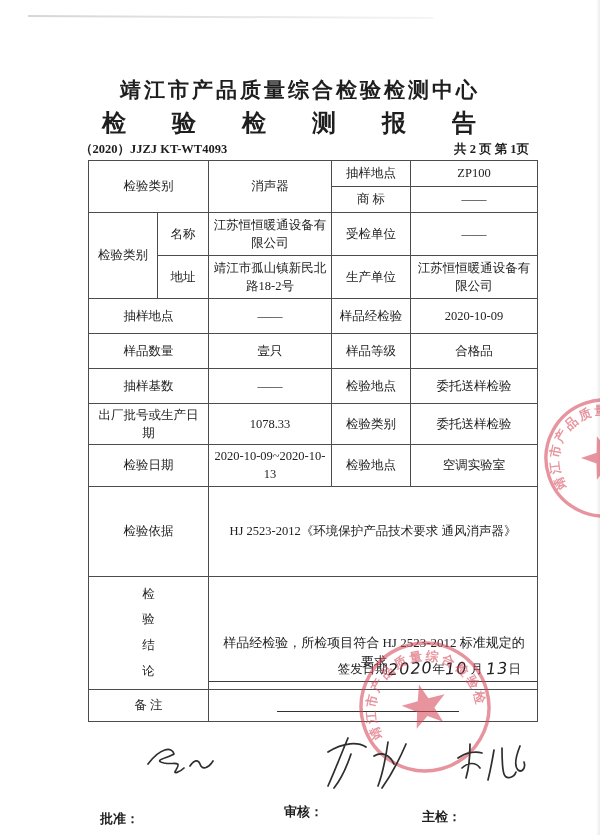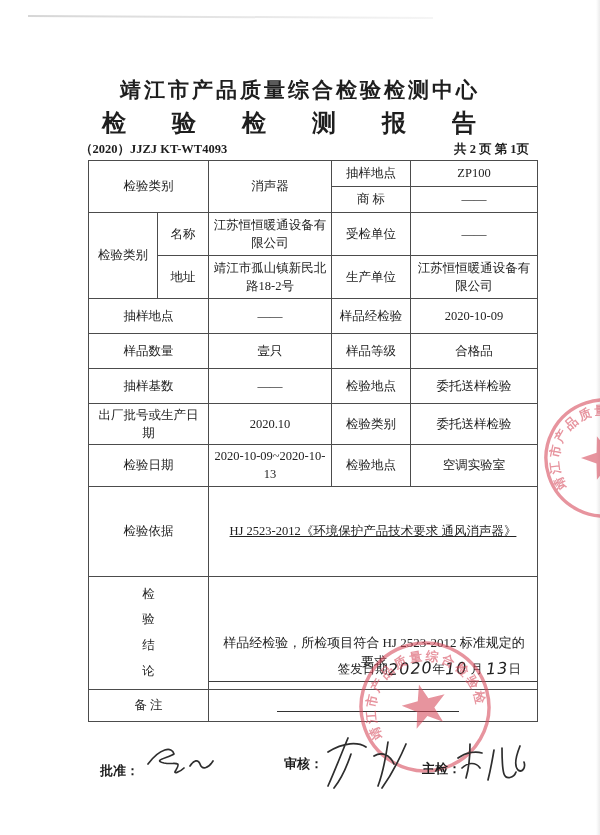--- a/index.html
+++ b/index.html
@@ -19,33 +19,33 @@
   .ref-row{position:absolute;top:141px;left:80px;width:449px;display:flex;
     justify-content:space-between;font-size:12.5px;font-weight:bold;text-align:center;}
   table.report{position:absolute;top:160px;left:88px;width:449px;
     border-collapse:collapse;table-layout:fixed;}
   table.report td{
     border:1.4px solid #4c4c4c;text-align:center;vertical-align:middle;
     font-size:12.5px;line-height:1.45;padding:2px 4px;color:#222;
     overflow:hidden;
   }
   .h28{height:26px}.h45{height:43px}.h38{height:35px}.h92{height:90px}.h114{height:112px}.h35{height:32px}
-  td.val-left{text-align:left;padding-left:14px;text-decoration:underline;}
+  td.val-left{text-align:left;padding-left:14px;}
   td.concl{position:relative;text-align:left;vertical-align:top;padding:0;}
   .concl-text{padding:40px 6px 0 8px;font-size:13px;}
   .issue-line{position:absolute;left:0;right:0;bottom:7px;border-bottom:1.5px solid #3c3c3c;
     text-align:right;padding:0 16px 1px 0;font-size:12.5px;white-space:nowrap;}
   .hand{font-family:"DejaVu Sans",sans-serif;font-style:italic;font-size:16px;
     letter-spacing:1px;display:inline-block;transform:rotate(-3deg) translateY(1px);color:#222;}
   .vert-label{display:flex;flex-direction:column;justify-content:space-between;
     align-items:center;height:96px;margin:6px 0;}
   .remark-cell{position:relative;}
   .remark-line{margin-left:64px;width:182px;border-bottom:1.5px solid #333;height:13px;}
   .footer{position:absolute;top:748px;left:0;width:600px;height:60px;font-size:13px;font-weight:bold;}
-  .footer .lbl{position:absolute;white-space:nowrap;}
+  .footer .lbl{position:absolute;white-space:nowrap;margin-top:48px;}
   .sig{position:absolute;}
   .sig path{fill:none;stroke:#2e2e2e;stroke-width:1.7;stroke-linecap:round;stroke-linejoin:round;}
   .stamp{position:absolute;opacity:.58;}
   .stamp circle{fill:none;stroke:#d6485a;stroke-width:3.4;}
   .stamp polygon{fill:#d6485a;}
   .stamp text{fill:#d6485a;font-size:12.5px;letter-spacing:2.5px;font-weight:bold;}
 </style>
 </head>
 <body>
 
@@ -104,21 +104,21 @@
     <td>合格品</td>
   </tr>
   <tr class="h38">
     <td colspan="2">抽样基数</td>
     <td>——</td>
     <td>检验地点</td>
     <td>委托送样检验</td>
   </tr>
   <tr class="h38">
     <td colspan="2">出厂批号或生产日期</td>
-    <td>2020.10</td>
+    <td>1078.33</td>
     <td>检验类别</td>
     <td>委托送样检验</td>
   </tr>
   <tr class="h38">
     <td colspan="2">检验日期</td>
     <td>2020-10-09~2020-10-13</td>
     <td>检验地点</td>
     <td>空调实验室</td>
   </tr>
   <tr class="h92">

